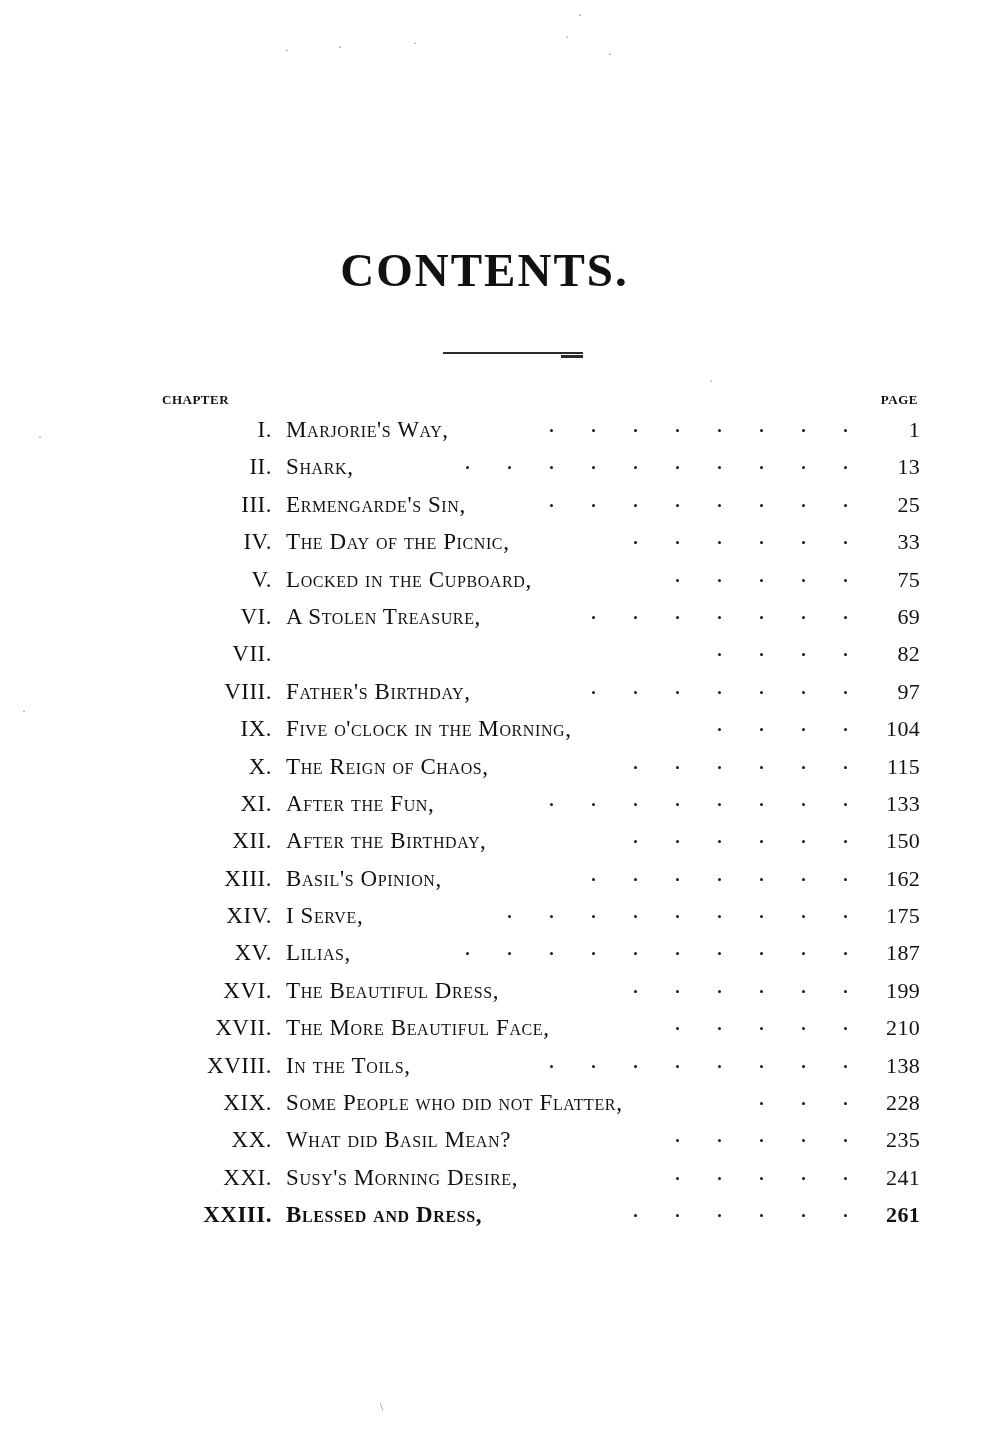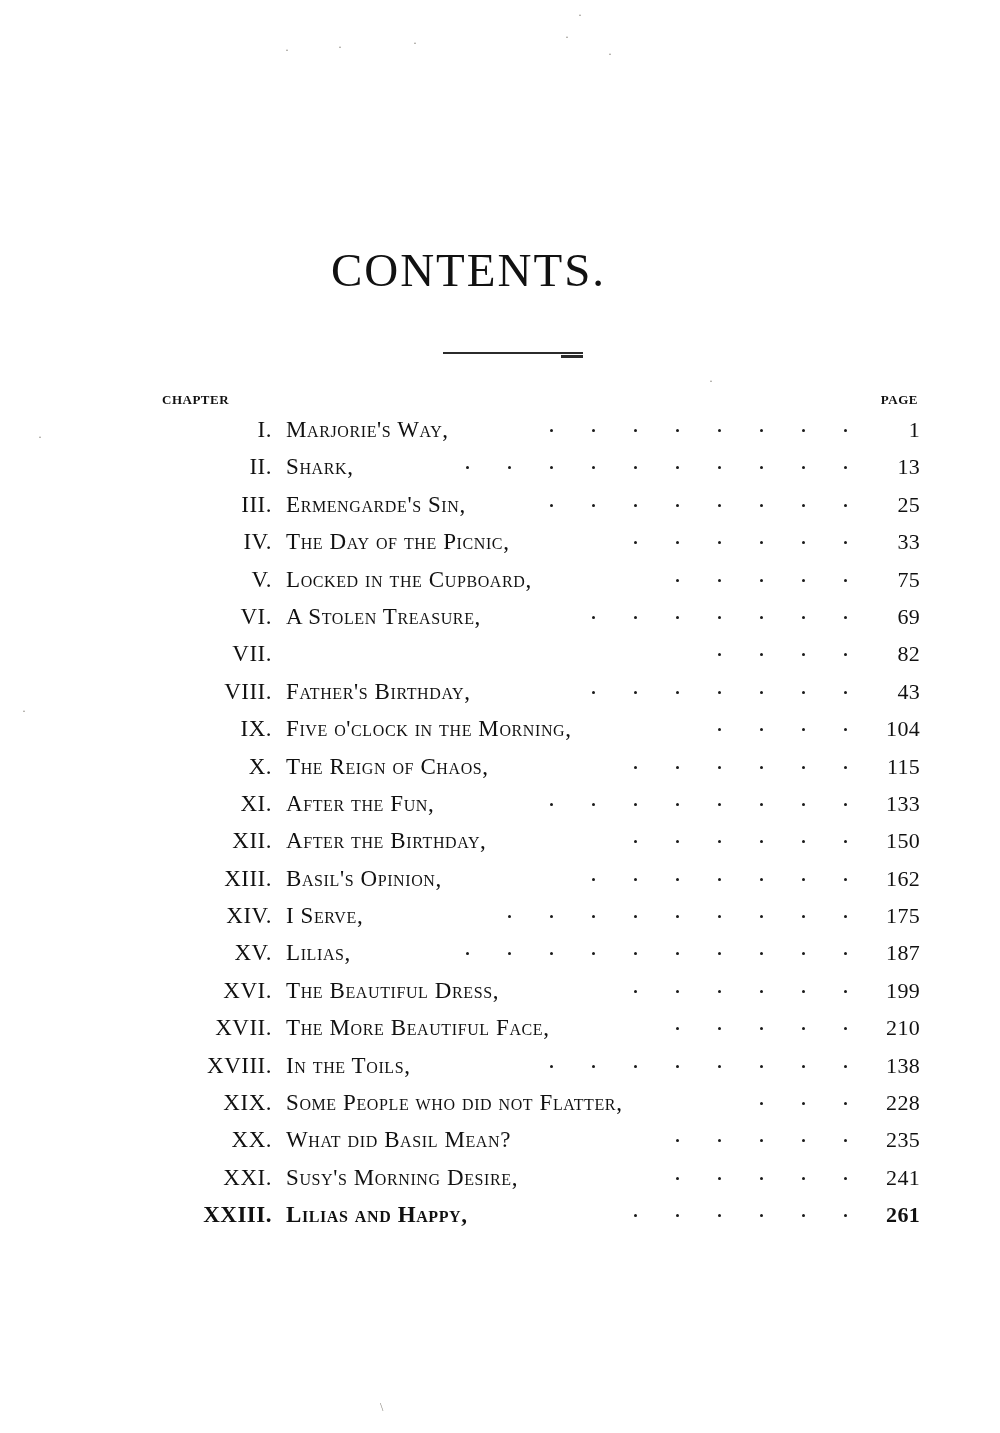--- a/index.html
+++ b/index.html
@@ -19,27 +19,27 @@
   .page {
     position: absolute;
     left: 0; top: 0;
     width: 1000px;
     height: 1433px;
   }
 
   .title {
     position: absolute;
     top: 243px;
-    left: 0;
+    left: 16px;
     width: 937px;
     text-align: center;
     font-family: "Liberation Serif", serif;
     font-size: 47px;
     letter-spacing: 2px;
-    font-weight: 400;
+    font-weight: 700;
     color: #111;
   }
 
   .rule {
     position: absolute;
     top: 352px;
     left: 443px;
     width: 140px;
     height: 0;
     border-top: 2px solid #2b2b2b;
@@ -254,21 +254,21 @@
           <div class="title-cell">Father's Birthday,</div>
           <div class="leader">
             <i style="left: calc(100% - 14px);"></i>
             <i style="left: calc(100% - 56px);"></i>
             <i style="left: calc(100% - 98px);"></i>
             <i style="left: calc(100% - 140px);"></i>
             <i style="left: calc(100% - 182px);"></i>
             <i style="left: calc(100% - 224px);"></i>
             <i style="left: calc(100% - 266px);"></i>
           </div>
-          <div class="pg">43</div>
+          <div class="pg">97</div>
         </div>
         <div class="row">
           <div class="num">IX.</div>
           <div class="title-cell">Five o'clock in the Morning,</div>
           <div class="leader">
             <i style="left: calc(100% - 14px);"></i>
             <i style="left: calc(100% - 56px);"></i>
             <i style="left: calc(100% - 98px);"></i>
             <i style="left: calc(100% - 140px);"></i>
           </div>
@@ -431,21 +431,21 @@
             <i style="left: calc(100% - 14px);"></i>
             <i style="left: calc(100% - 56px);"></i>
             <i style="left: calc(100% - 98px);"></i>
             <i style="left: calc(100% - 140px);"></i>
             <i style="left: calc(100% - 182px);"></i>
           </div>
           <div class="pg">241</div>
         </div>
         <div class="row bold">
           <div class="num">XXIII.</div>
-          <div class="title-cell">Lilias and Happy,</div>
+          <div class="title-cell">Blessed and Dress,</div>
           <div class="leader">
             <i style="left: calc(100% - 14px);"></i>
             <i style="left: calc(100% - 56px);"></i>
             <i style="left: calc(100% - 98px);"></i>
             <i style="left: calc(100% - 140px);"></i>
             <i style="left: calc(100% - 182px);"></i>
             <i style="left: calc(100% - 224px);"></i>
           </div>
           <div class="pg">261</div>
         </div>

